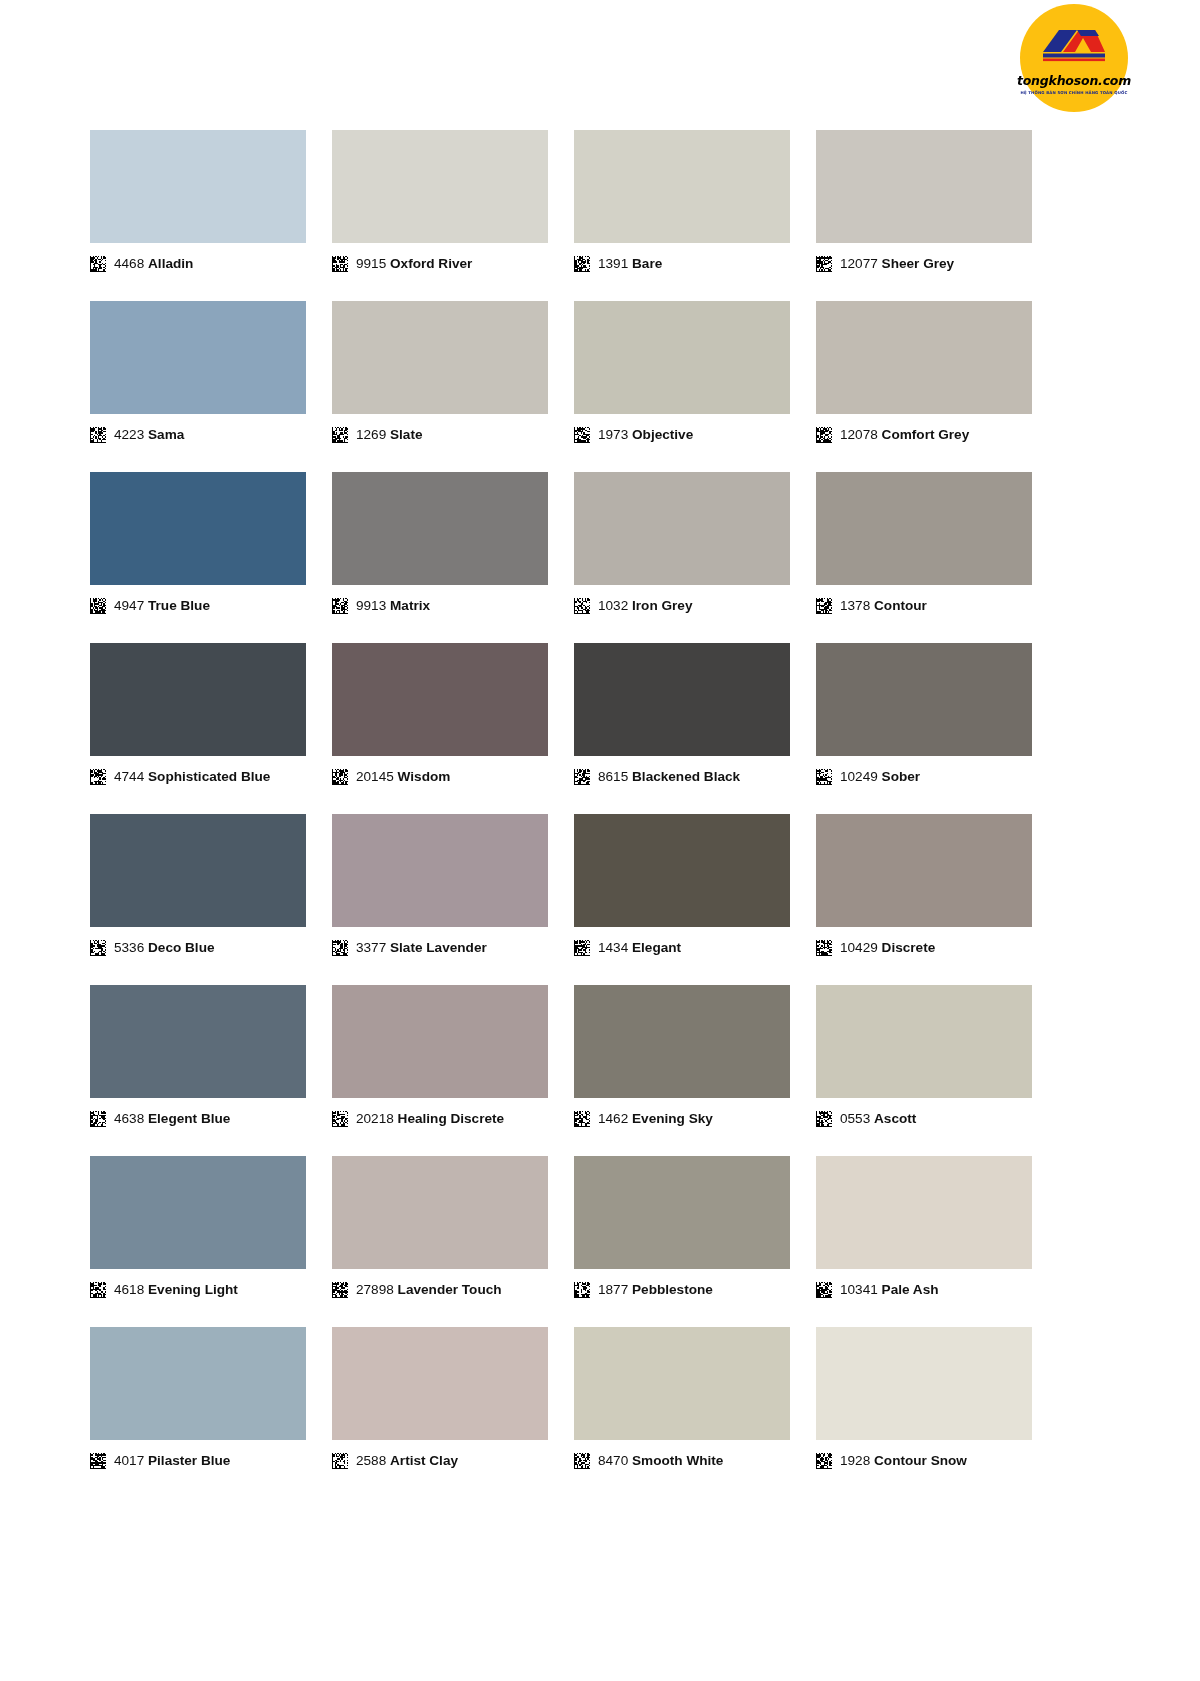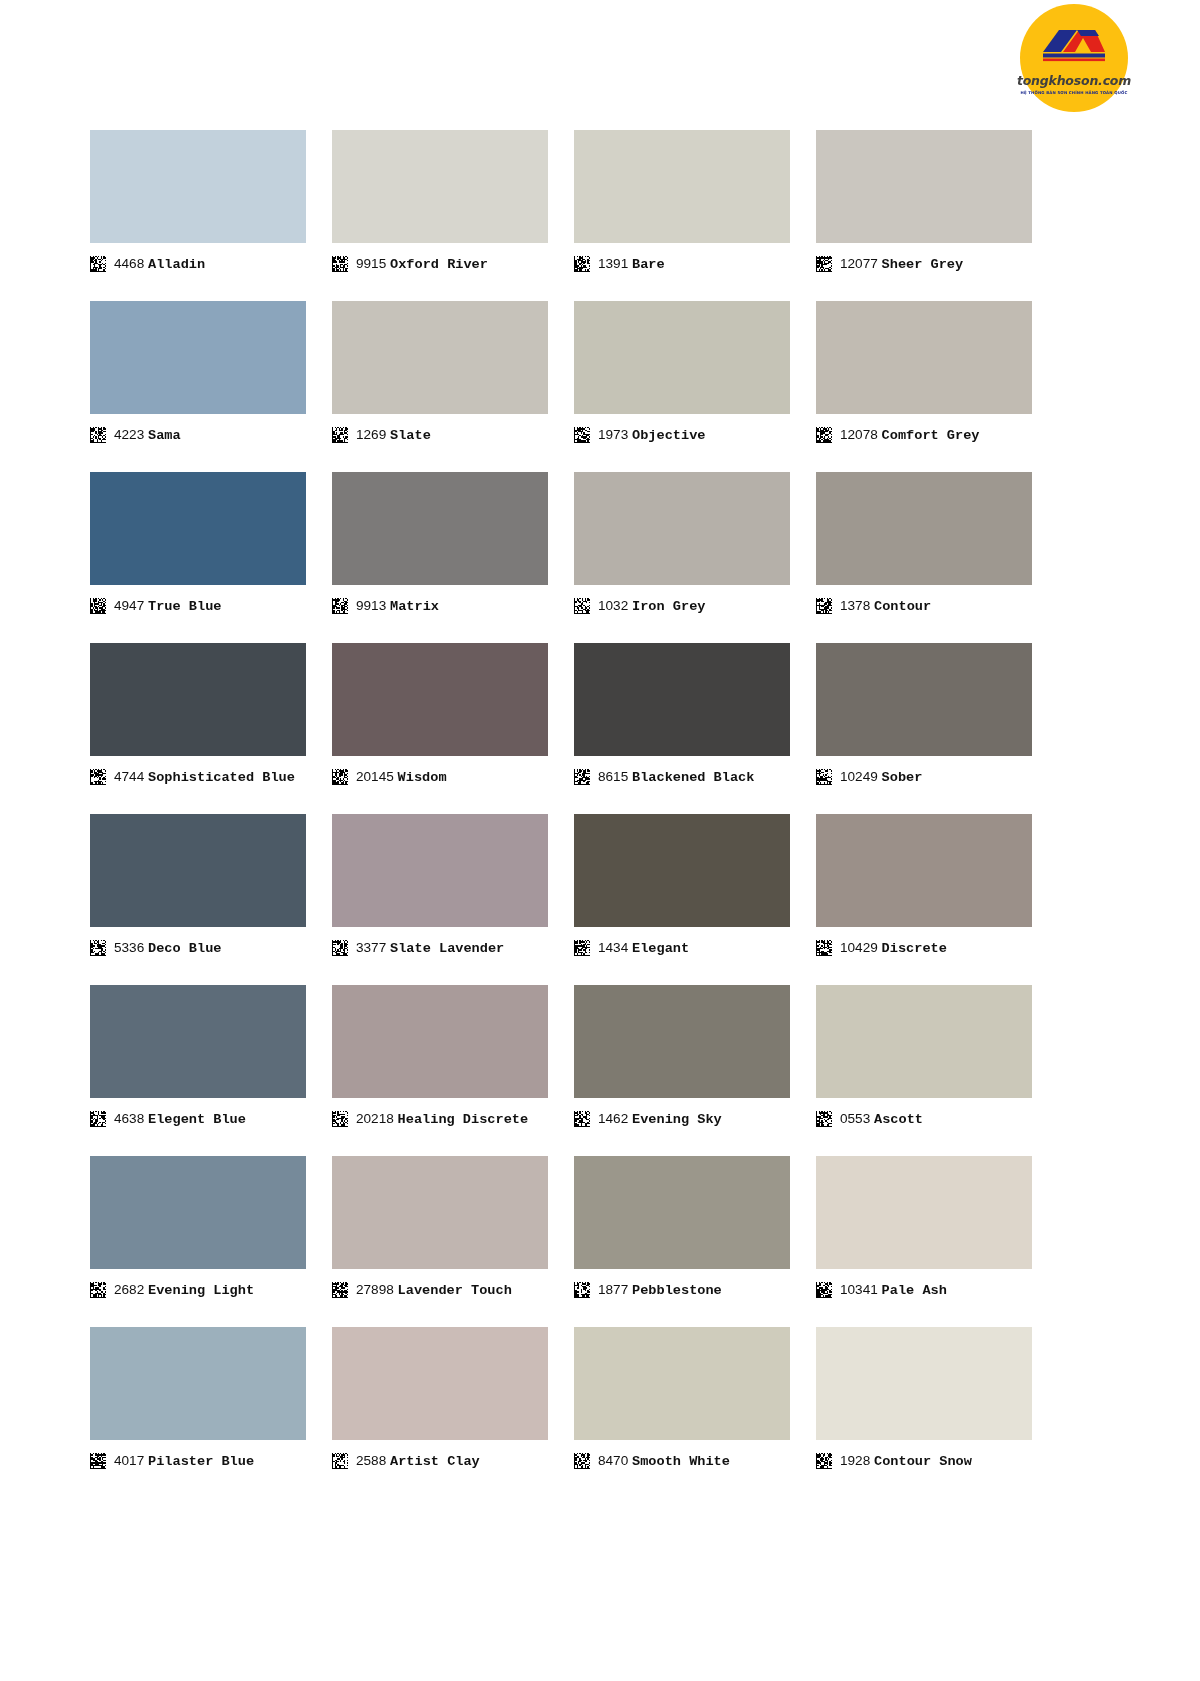--- a/index.html
+++ b/index.html
@@ -40,21 +40,21 @@
     height: 44px;
     position: relative;
     margin-bottom: 1px;
   }
   .logo-mark svg { display: block; }
   .logo-wordmark {
     font-family: "DejaVu Sans", sans-serif;
     font-style: italic;
     font-weight: bold;
     font-size: 12.5px;
-    color: #404040;
+    color: #000000;
     letter-spacing: -0.2px;
     line-height: 1;
     margin-top: 8px;
   }
   .logo-tagline {
     font-family: "DejaVu Sans", sans-serif;
     font-size: 3.9px;
     font-weight: bold;
     color: #16268C;
     letter-spacing: 0.15px;
@@ -98,21 +98,20 @@
     font-size: 13.6px;
     line-height: 17px;
     white-space: nowrap;
     color: #111111;
   }
   .swatch-code {
     font-weight: 400;
   }
   .swatch-name {
     font-weight: 700;
-    font-family: Liberation Mono, monospace;
   }
 </style>
 </head>
 <body>
 
 <div class="page-header">
   <div class="brand-logo">
     <div class="logo-mark">
       <svg viewBox="0 0 74 44" width="74" height="44" aria-hidden="true">
         <polygon points="6,30 22,8 40,8 24,30" fill="#1F2C8B"></polygon>
@@ -2587,21 +2586,21 @@
             <rect x="4" y="11" width="1" height="1"></rect>
             <rect x="5" y="11" width="1" height="1"></rect>
             <rect x="6" y="11" width="1" height="1"></rect>
             <rect x="7" y="11" width="1" height="1"></rect>
             <rect x="8" y="11" width="1" height="1"></rect>
             <rect x="9" y="11" width="1" height="1"></rect>
             <rect x="10" y="11" width="1" height="1"></rect>
             <rect x="11" y="11" width="1" height="1"></rect>
           </g>
         </svg>
-        <span class="swatch-text"><span class="swatch-code">2682</span> <span class="swatch-name">Evening Light</span></span>
+        <span class="swatch-text"><span class="swatch-code">4618</span> <span class="swatch-name">Evening Light</span></span>
       </div>
     </div>
     <div class="swatch-card">
       <div class="swatch-chip" style="background:#c0b5b0"></div>
       <div class="swatch-label">
         <svg class="dm-code" viewBox="0 0 12 12" shape-rendering="crispEdges" aria-hidden="true">
           <rect width="12" height="12" fill="#ffffff"></rect>
           <g fill="#000000">
             <rect x="0" y="0" width="1" height="1"></rect>
             <rect x="2" y="0" width="1" height="1"></rect>

